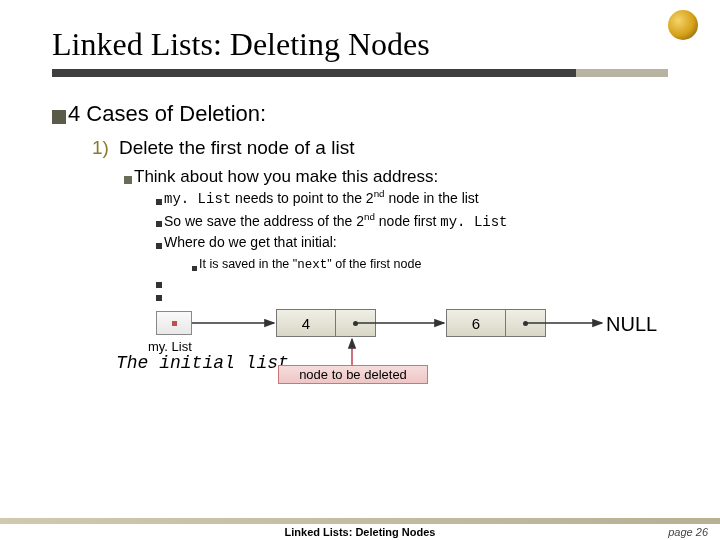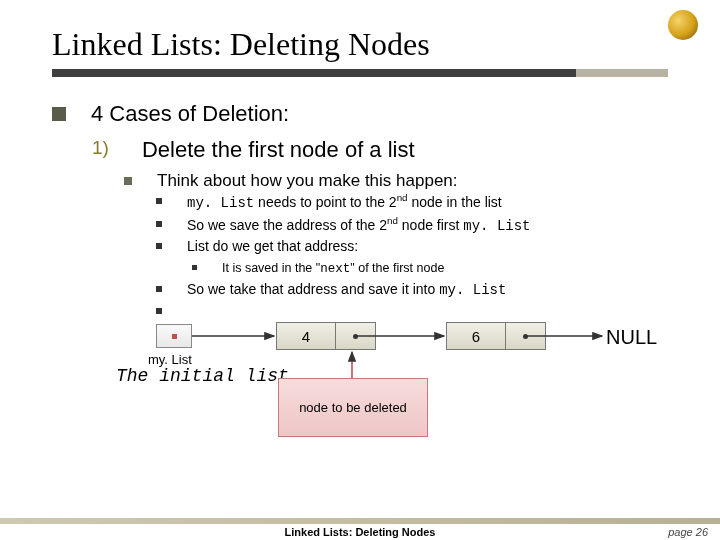--- a/index.html
+++ b/index.html
@@ -20,29 +20,29 @@
   .title {
     font-family: "Times New Roman", serif;
     font-size: 32px;
     padding-bottom: 6px;
   }
   .title-rule {
     height: 8px;
     background: linear-gradient(to right, #3f3f3f 0%, #3f3f3f 85%, #b7b2a1 85%, #b7b2a1 100%);
     margin-bottom: 24px;
   }
-  .bullet-row { display: flex; align-items: flex-start; gap: 25px; }
+  .bullet-row { display: flex; align-items: center; gap: 2px; }
   .sq { display: inline-block; background: #5b5b4a; }
   .sq.l1 { width: 14px; height: 14px; margin-top: 6px; }
   .sq.l2 { width: 8px; height: 8px; margin-top: 6px; background: #6b6b58; }
   .sq.l3 { width: 6px; height: 6px; margin-top: 7px; background: #333; }
   .sq.l4 { width: 5px; height: 5px; margin-top: 6px; background: #333; }
   .h1line { font-size: 22px; }
   .num { color: #8a7a2e; font-size: 19px; margin-right: 8px; }
-  .h2line { font-size: 22px; }
+  .h2line { font-size: 19px; }
   .h3line { font-size: 17px; }
   .h4line { font-size: 14px; }
   .h5line { font-size: 12.5px; }
   .indent1 { margin-left: 40px; margin-top: 10px; }
   .indent2 { margin-left: 72px; margin-top: 8px; }
   .indent3 { margin-left: 104px; line-height: 1.5; }
   .indent4 { margin-left: 140px; margin-top: 2px; }
   .mono { font-family: "Courier New", monospace; }
   sup { font-size: 0.7em; }
 
@@ -81,21 +81,21 @@
   .node2 { left: 290px; }
   .null-label { position: absolute; left: 450px; top: 4px; font-size: 20px; text-align: center; }
   .caption-initial {
     position: absolute; left: -40px; top: 44px;
     font-style: italic; font-size: 18px; font-family: Liberation Mono, monospace;
   }
   .del-label {
     position: absolute; left: 122px; top: 56px;
     width: 150px; text-align: center;
     border: 1px solid #c77; background: linear-gradient(#f7dcdc,#eec6c6);
-    font-size: 13px; padding: 21px 0;
+    font-size: 13px; padding: 1px 0;
   }
   svg.arrows { position: absolute; left: 0; top: 0; width: 520px; height: 90px; pointer-events: none; }
 
   
   .footer-bar {
     position: absolute; left: 0; right: 0; bottom: 16px;
     height: 6px;
     background: repeating-linear-gradient(to right, #cfc9b0 0 50%, #b7b093 50% 100%);
     background-size: 100% 100%;
     background: linear-gradient(to right, #cfc9b0 0%, #b7b093 100%);
@@ -123,51 +123,48 @@
     <span class="h1line">4 Cases of Deletion:</span>
   </div>
 
   <div class="bullet-row indent1">
     <span class="num">1)</span>
     <span class="h2line">Delete the first node of a list</span>
   </div>
 
   <div class="bullet-row indent2">
     <span class="sq l2"></span>
-    <span class="h3line">Think about how you make this happen:</span>
+    <span class="h3line">Think about how you make this address:</span>
   </div>
 
   <div class="indent3">
     <div class="bullet-row">
       <span class="sq l3"></span>
       <span class="h4line">
         <span class="mono">my. List</span><span> needs to point to the 2</span><sup>nd</sup><span> node in the list</span>
       </span>
     </div>
     <div class="bullet-row">
       <span class="sq l3"></span>
       <span class="h4line">
         <span>So we save the address of the 2</span><sup>nd</sup><span> node first </span><span class="mono">my. List</span>
       </span>
     </div>
     <div class="bullet-row">
       <span class="sq l3"></span>
-      <span class="h4line">List do we get that address:</span>
+      <span class="h4line">Where do we get that initial:</span>
     </div>
     <div class="bullet-row indent4" style="margin-left:36px">
       <span class="sq l4"></span>
       <span class="h5line">
         <span>It is saved in the "</span><span class="mono">next</span><span>" of the first node</span>
       </span>
     </div>
     <div class="bullet-row">
       <span class="sq l3"></span>
-      <span class="h4line">
-        <span>So we take that address and save it into </span><span class="mono">my. List</span>
-      </span>
     </div>
     <div class="bullet-row">
       <span class="sq l3"></span>
     </div>
   </div>
 
   <div class="diagram">
     <div class="mylist-box">
       <span class="mylist-dot"></span>
     </div>

